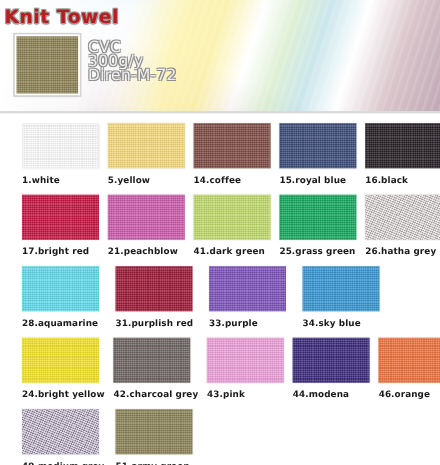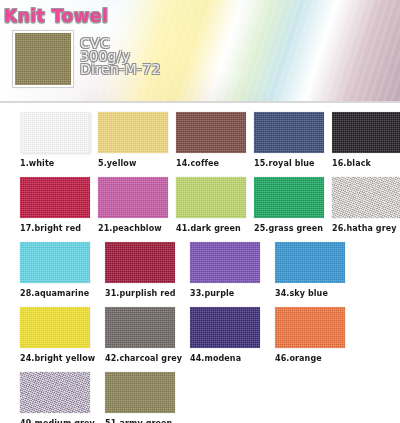--- a/index.html
+++ b/index.html
@@ -69,21 +69,21 @@
   }
 
   #product-title {
     position: absolute;
     left: 4px;
     top: 6px;
     font-family: "DejaVu Sans", sans-serif;
     font-size: 17px;
     font-weight: bold;
     letter-spacing: 0.5px;
-    color: #ec4899;
+    color: #b91c1c;
     text-shadow:
       -1px -1px 0 #9a9a9a,
        1px -1px 0 #9a9a9a,
       -1px  1px 0 #9a9a9a,
        1px  1px 0 #9a9a9a,
        0px  2px 1px rgba(120,120,120,0.55);
     white-space: nowrap;
   }
 
   #hero-swatch {
@@ -260,20 +260,24 @@
   <div class="color-row">
     <div class="color-cell">
       <div class="swatch fabric" style="background-color: rgb(243, 226, 40);"></div>
       <div class="color-label">24.bright  yellow</div>
     </div>
     <div class="color-cell">
       <div class="swatch fabric" style="background-color: rgb(110, 102, 100);"></div>
       <div class="color-label">42.charcoal  grey</div>
     </div>
     <div class="color-cell">
+      <div class="swatch fabric" style="background-color: rgb(235, 159, 216);"></div>
+      <div class="color-label">43.pink</div>
+    </div>
+    <div class="color-cell">
       <div class="swatch fabric" style="background-color: rgb(59, 42, 122);"></div>
       <div class="color-label">44.modena</div>
     </div>
     <div class="color-cell">
       <div class="swatch fabric" style="background-color: rgb(238, 116, 64);"></div>
       <div class="color-label">46.orange</div>
     </div>
   </div>
 
   <div class="color-row">

